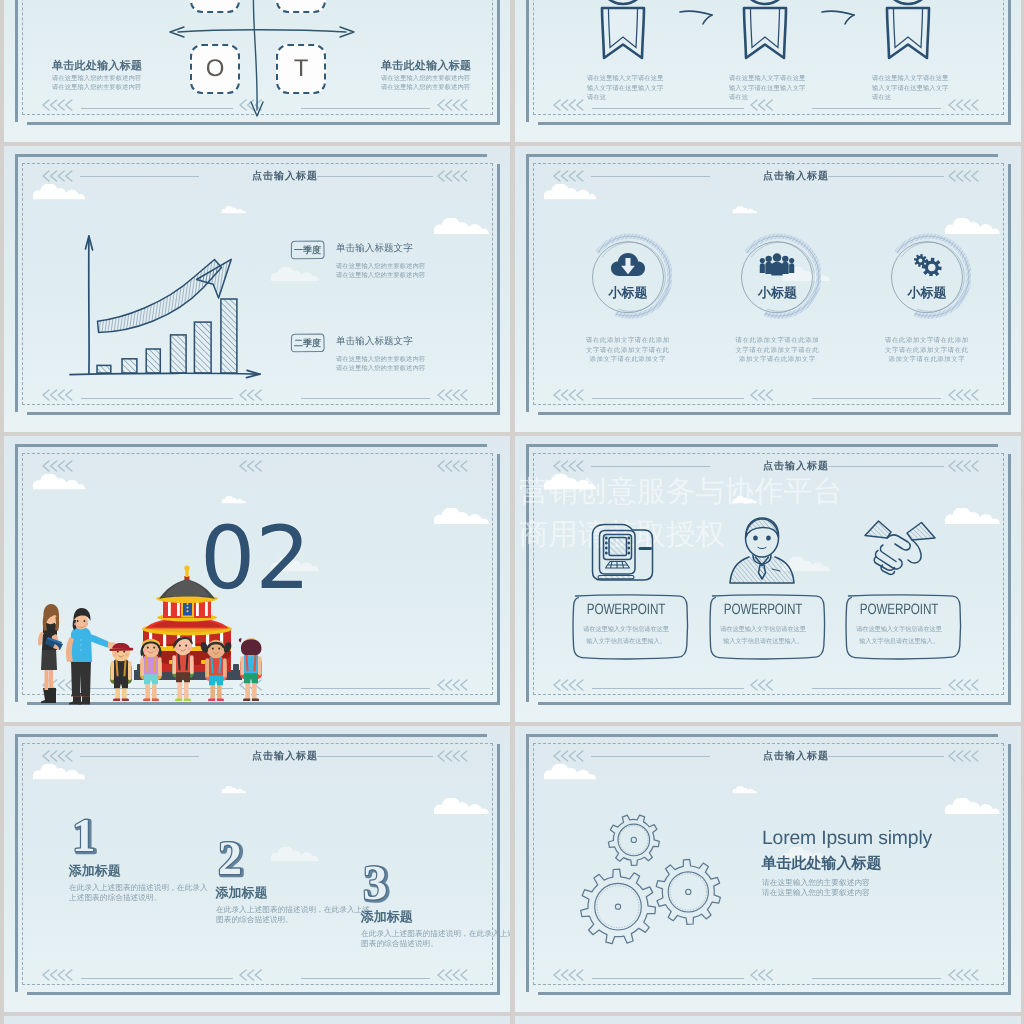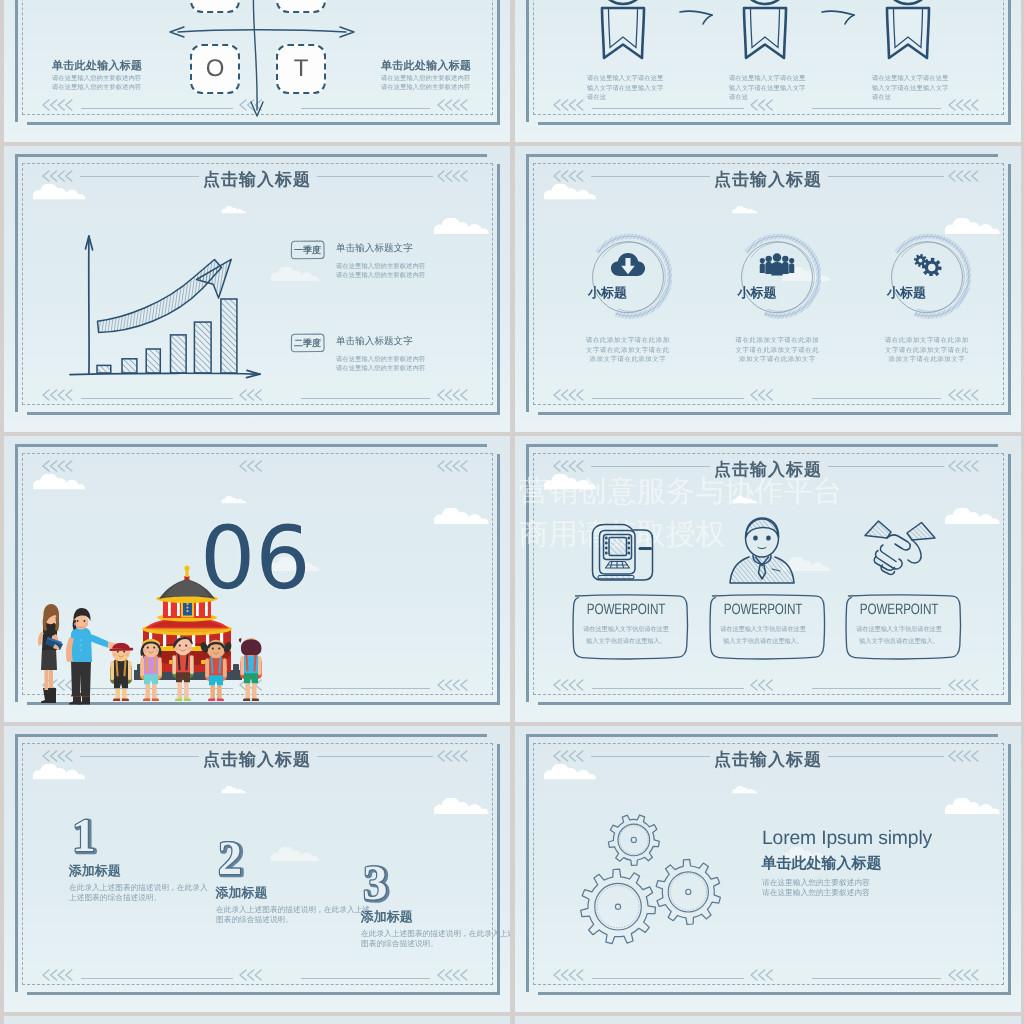--- a/index.html
+++ b/index.html
@@ -17,38 +17,38 @@
   .fr-tl{position:absolute;left:11px;top:8px;width:472px;height:258px;
          border-left:3px solid #8099ab;border-top:3px solid #8099ab;box-sizing:border-box;}
   .fr-br{position:absolute;left:23px;top:18px;width:473px;height:251px;
          border-right:3px solid #8099ab;border-bottom:3px solid #8099ab;box-sizing:border-box;}
   .fr-dash{position:absolute;left:18px;top:17px;width:471px;height:242px;
            border:1px dashed #93acba;box-sizing:border-box;}
 
   .chev{position:absolute;color:#a9bfcc;font-size:15px;letter-spacing:1px;
         font-family:"DejaVu Sans",sans-serif;line-height:1;}
   .hline{position:absolute;height:1px;background:#aabfcb;}
-  .stitle{position:absolute;color:#4c6375;font-size:17px;font-weight:bold;letter-spacing:1px;white-space:nowrap;}
+  .stitle{position:absolute;color:#4c6375;font-size:10px;font-weight:bold;letter-spacing:1px;white-space:nowrap;margin-left:28px;}
 
   
   .cloud{position:absolute;}
 
   .ctext{position:absolute;color:#8aa2b0;font-size:7px;line-height:10.2px;white-space:nowrap;transform:scale(0.91);transform-origin:0 0;}
   .ctitle{position:absolute;color:#4f6b7f;white-space:nowrap;}
   .art{position:absolute;}
 
   .qbox{position:absolute;width:46px;height:46px;background:#fdfdfd;border:2px dashed #2f5a78;
         border-radius:12px;display:flex;align-items:center;justify-content:center;
         font-size:24px;color:#5c5956;font-family:"Liberation Sans",sans-serif;}
   .ribbon,.rarrow,.sk,.circ,.cicon{position:absolute;}
 
   .badge{position:absolute;width:39px;height:20px;
          display:flex;align-items:center;justify-content:center;color:#55707f;font-size:9px;font-weight:bold;}
   .badge span{position:relative;z-index:1;}
-  .clabel{position:absolute;color:#2d5070;font-size:13px;font-weight:bold;}
+  .clabel{position:absolute;text-align:center;color:#2d5070;font-size:13px;font-weight:bold;}
   .tc{text-align:center;transform:none;font-size:6.4px;line-height:9.7px;letter-spacing:0.6px;}
   .tn{transform:scale(1.1);transform-origin:0 0;}
   .tc2{text-align:center;transform:scale(0.9);transform-origin:50% 0;font-size:7px;line-height:11.4px;letter-spacing:-0.2px;}
   .wm2{position:absolute;color:rgba(255,255,255,0.52);font-size:35px;font-weight:normal;
        letter-spacing:0px;line-height:29px;white-space:nowrap;transform:scale(0.84);transform-origin:0 0;}
   .wmlogo{position:absolute;left:167px;top:32px;}
   .bignum{position:absolute;left:196px;top:88px;font-size:87px;font-weight:normal;color:#2f5272;
           font-family:"DejaVu Sans",sans-serif;letter-spacing:0px;line-height:69px;
           text-shadow:0 0 2px rgba(255,255,255,0.85);}
   .card{position:absolute;}
@@ -510,21 +510,21 @@
             </svg></div>
           <div class="cloud" style="left:217px;top:55px;width:25.38px;height:7.52px;opacity:0.95"><svg width="25.38" height="7.52" viewBox="0 0 54 16" preserveAspectRatio="none">
               <path d="M1 15.2 L1 11.6 A5.2 5.2 0 0 1 8.2 6.6 A9.2 9.2 0 0 1 25.4 4.4 A6.6 6.6 0 0 1 34.2 8.6 A7 7 0 0 1 46.4 10.4 A4.6 4.6 0 0 1 53 14 L53 15.2 Z" fill="#ffffff"></path>
             </svg></div>
           <div class="cloud" style="left:429px;top:72px;width:56.7px;height:16.8px;opacity:1"><svg width="56.7" height="16.8" viewBox="0 0 54 16" preserveAspectRatio="none">
               <path d="M1 15.2 L1 11.6 A5.2 5.2 0 0 1 8.2 6.6 A9.2 9.2 0 0 1 25.4 4.4 A6.6 6.6 0 0 1 34.2 8.6 A7 7 0 0 1 46.4 10.4 A4.6 4.6 0 0 1 53 14 L53 15.2 Z" fill="#ffffff"></path>
             </svg></div>
           <div class="cloud" style="left:266px;top:121px;width:49.68px;height:14.72px;opacity:0.5"><svg width="49.68" height="14.72" viewBox="0 0 54 16" preserveAspectRatio="none">
               <path d="M1 15.2 L1 11.6 A5.2 5.2 0 0 1 8.2 6.6 A9.2 9.2 0 0 1 25.4 4.4 A6.6 6.6 0 0 1 34.2 8.6 A7 7 0 0 1 46.4 10.4 A4.6 4.6 0 0 1 53 14 L53 15.2 Z" fill="#ffffff"></path>
             </svg></div>
-          <div class="bignum">06</div>
+          <div class="bignum">02</div>
           <div class="people"><svg width="240" height="148" viewBox="0 0 240 148">
               <g>
                 <rect x="105" y="110" width="108" height="10" fill="#3f4b58"></rect>
                 <g fill="#3f4b58">
                   <rect x="108" y="104" width="6" height="7" rx="1"></rect>
                   <rect x="122" y="104" width="6" height="7" rx="1"></rect>
                   <rect x="136" y="104" width="6" height="7" rx="1"></rect>
                   <rect x="178" y="104" width="6" height="7" rx="1"></rect>
                   <rect x="192" y="104" width="6" height="7" rx="1"></rect>
                   <rect x="204" y="104" width="6" height="7" rx="1"></rect>

